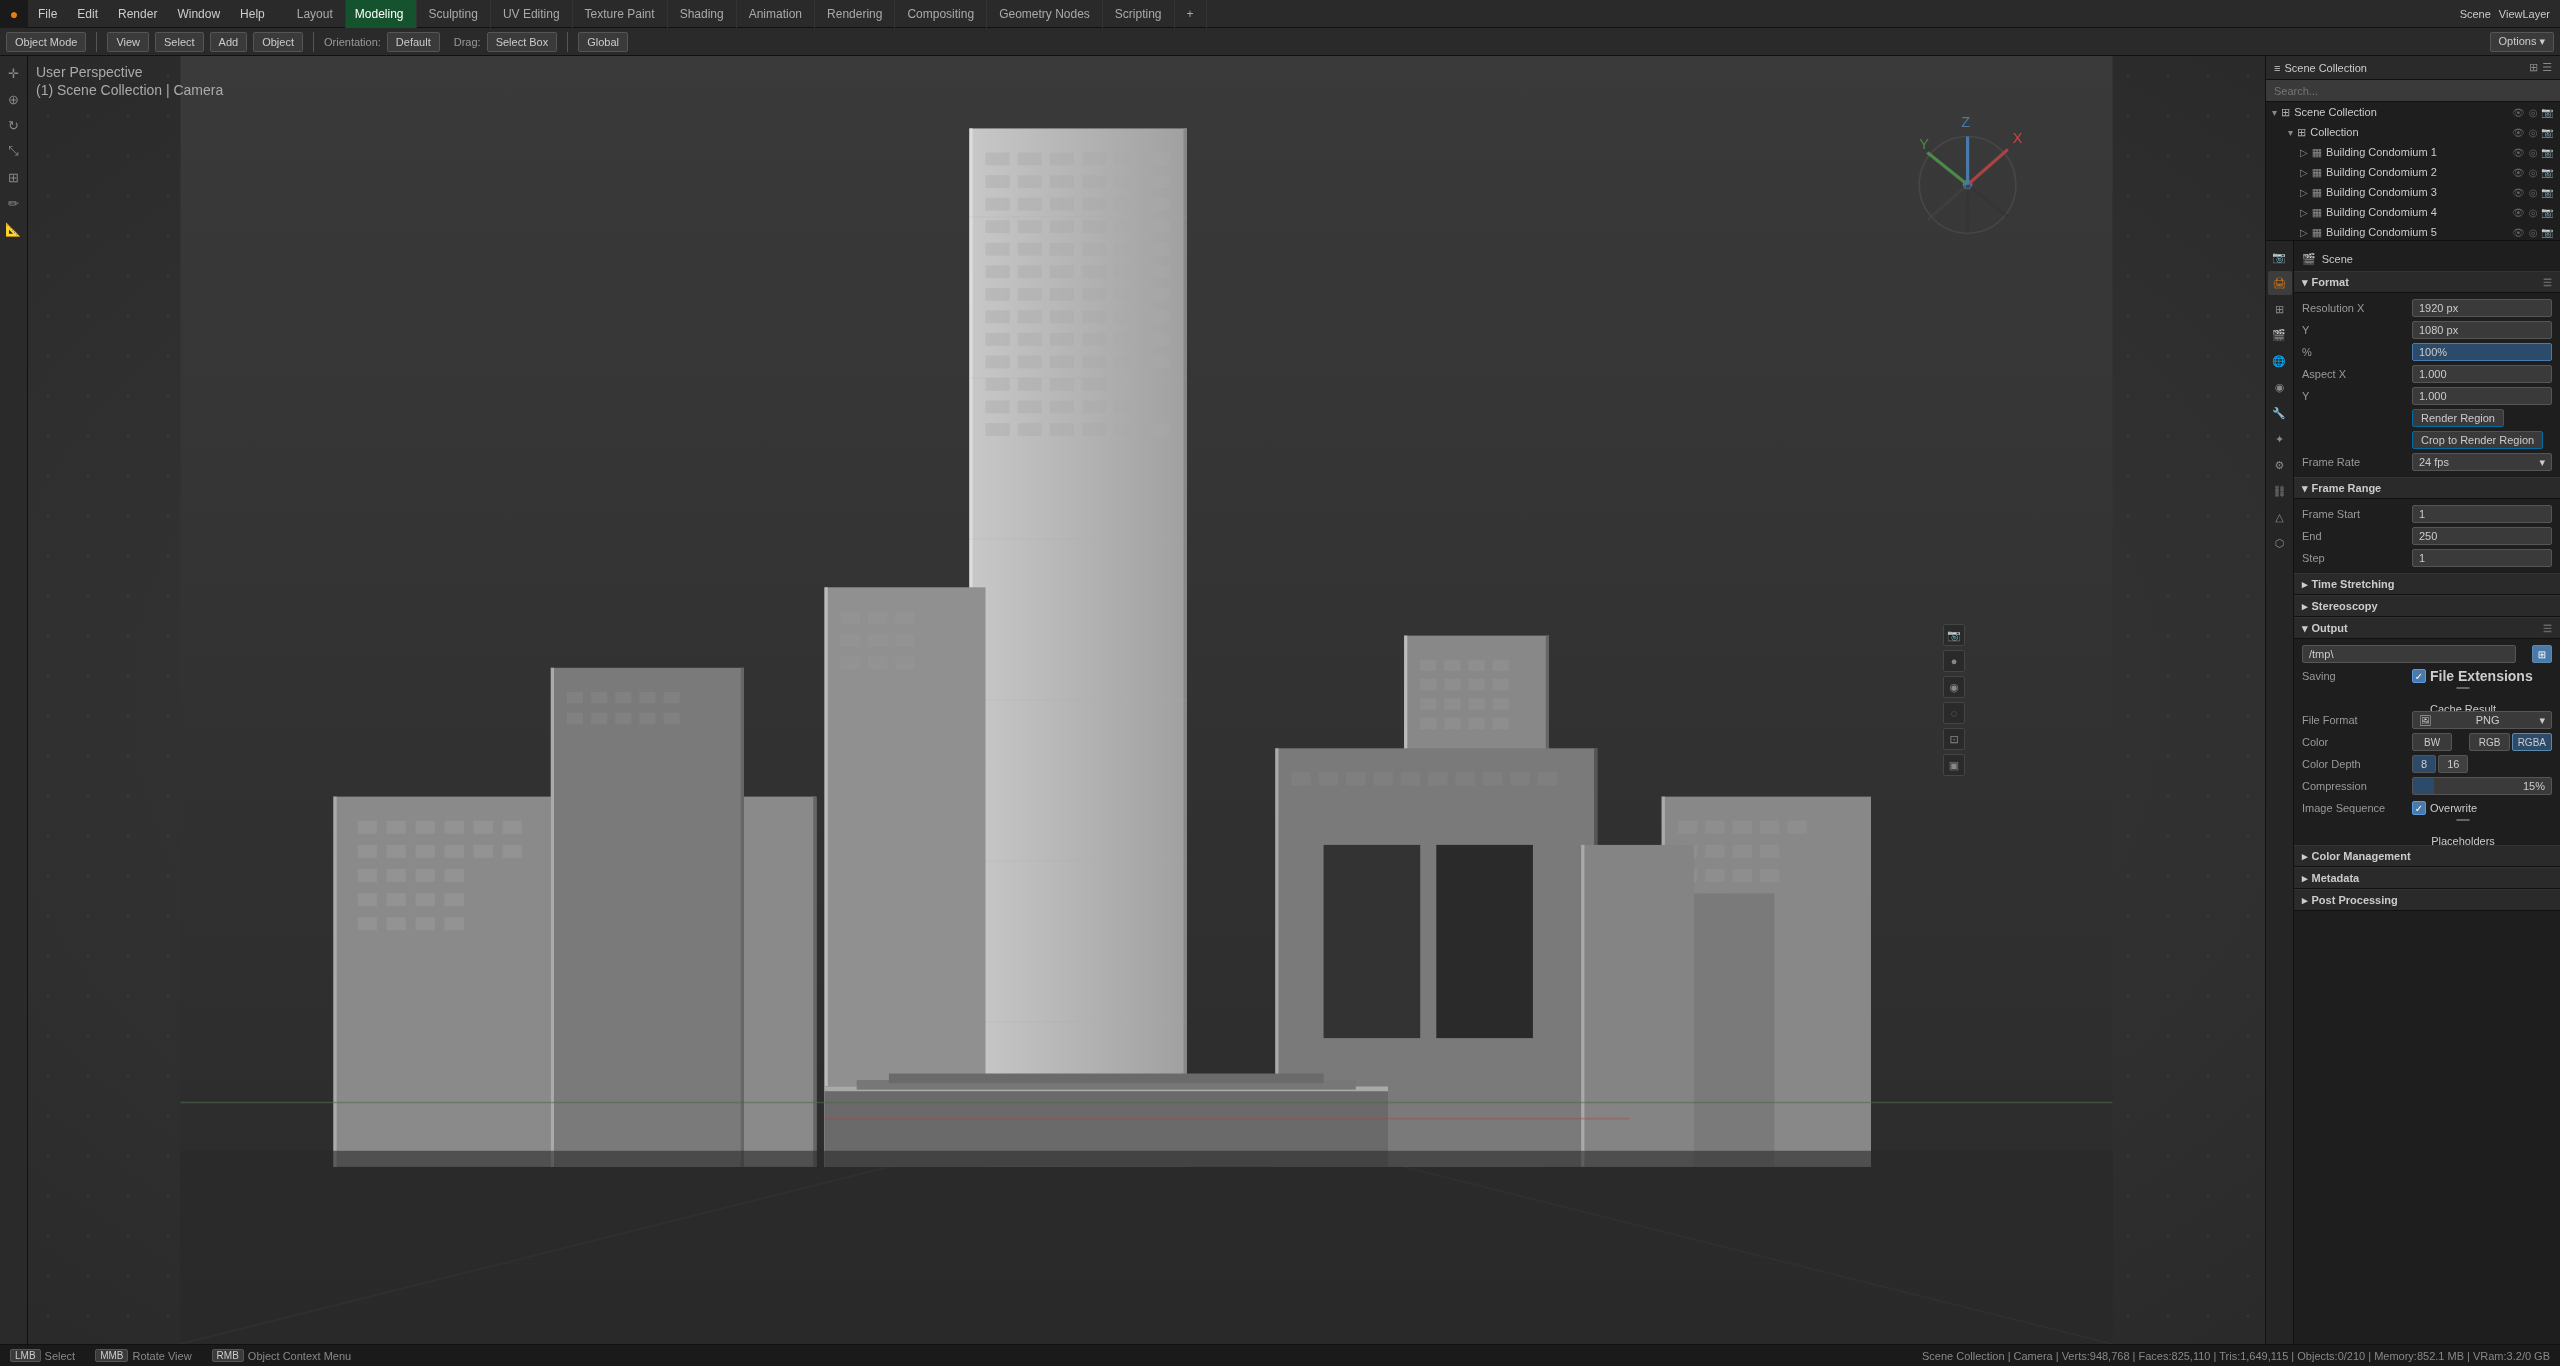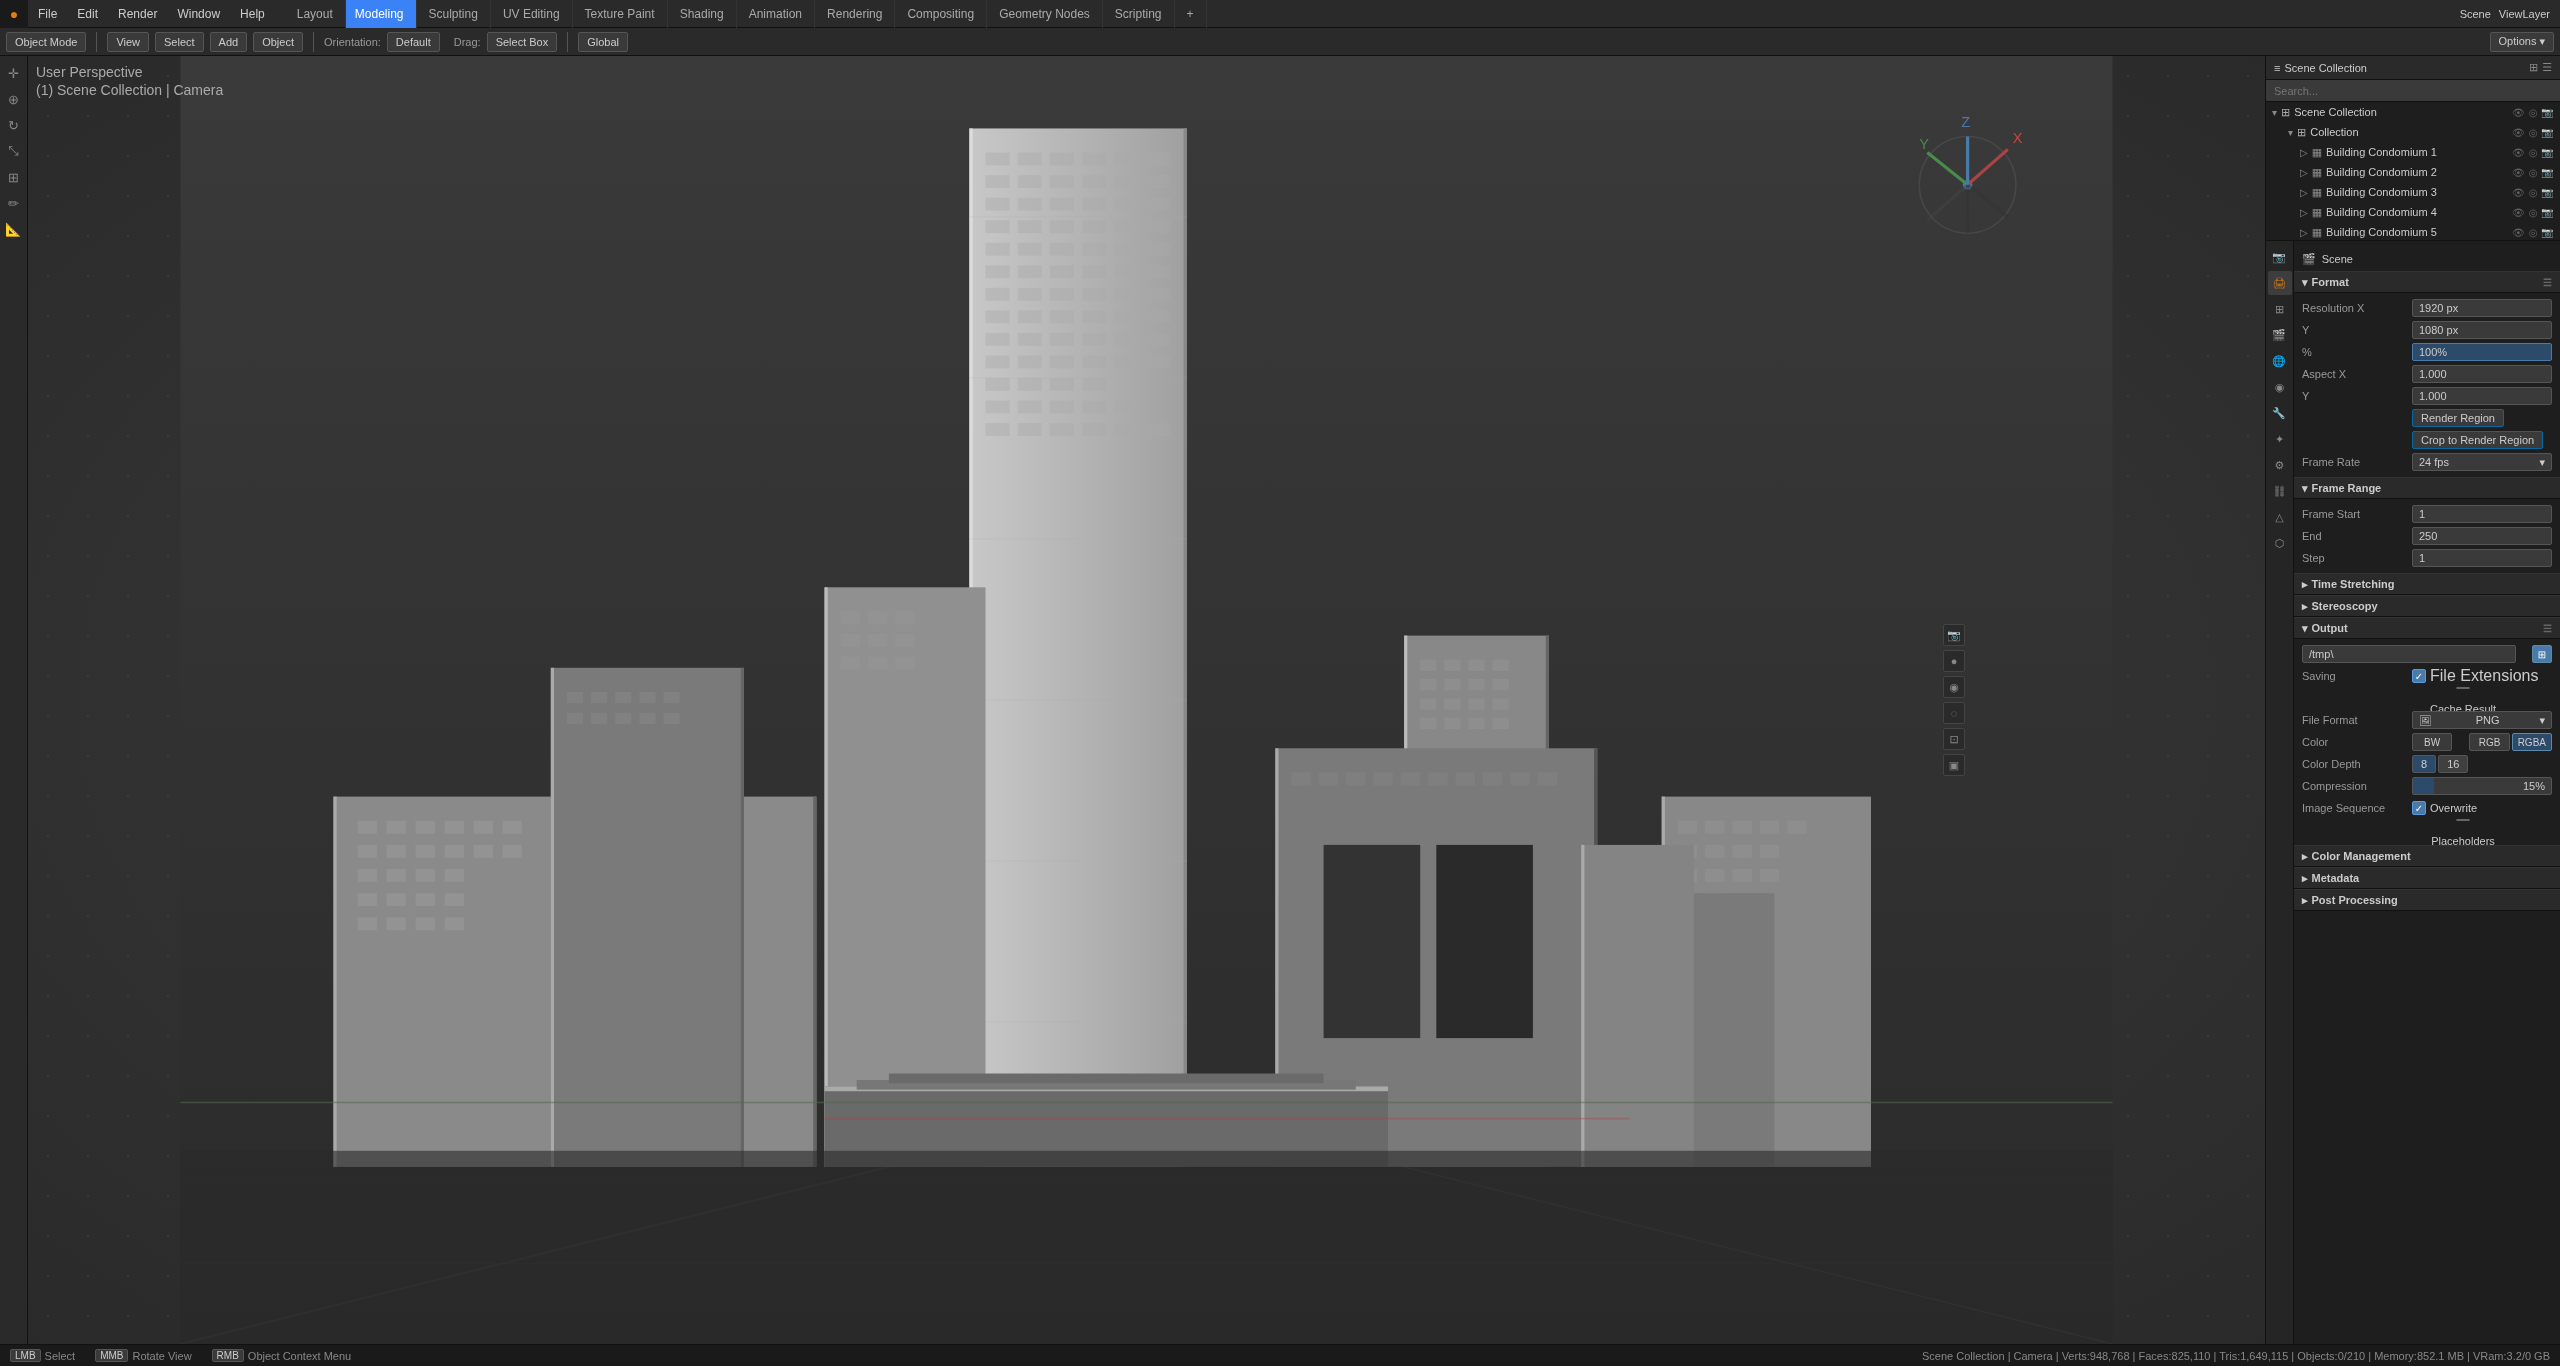--- a/index.html
+++ b/index.html
@@ -62,21 +62,21 @@
       padding: 0 12px;
       height: 28px;
       display: flex;
       align-items: center;
       cursor: pointer;
       color: #aaa;
       font-size: 12px;
       border-right: 1px solid #333;
     }
     .workspace-tab.active {
-      background: #3b82f6;
+      background: #14532d;
       color: #fff;
       padding-left: 9px;
     }
 
     
     .header-right {
       display: flex;
       align-items: center;
       gap: 8px;
       padding-right: 10px;
@@ -1082,21 +1082,21 @@
         <div class="section-content">
 
           <div class="output-path-row">
             <div class="output-path">/tmp\</div>
             <div class="output-path-btn">⊞</div>
           </div>
 
           <div class="prop-row">
             <div class="prop-label">Saving</div>
             <div class="checkbox checked">✓</div>
-            <span style="font-size:16px;margin-left:4px;color:#ccc;">File Extensions</span>
+            <span style="font-size:14px;margin-left:4px;color:#ccc;font-weight:bold;">File Extensions</span>
           </div>
 
           <div class="checkbox-row">
             <div class="checkbox"></div>
             <span style="font-size:11px;color:#ccc;">Cache Result</span>
           </div>
 
           <div class="prop-row">
             <div class="prop-label">File Format</div>
             <div class="prop-dropdown">

